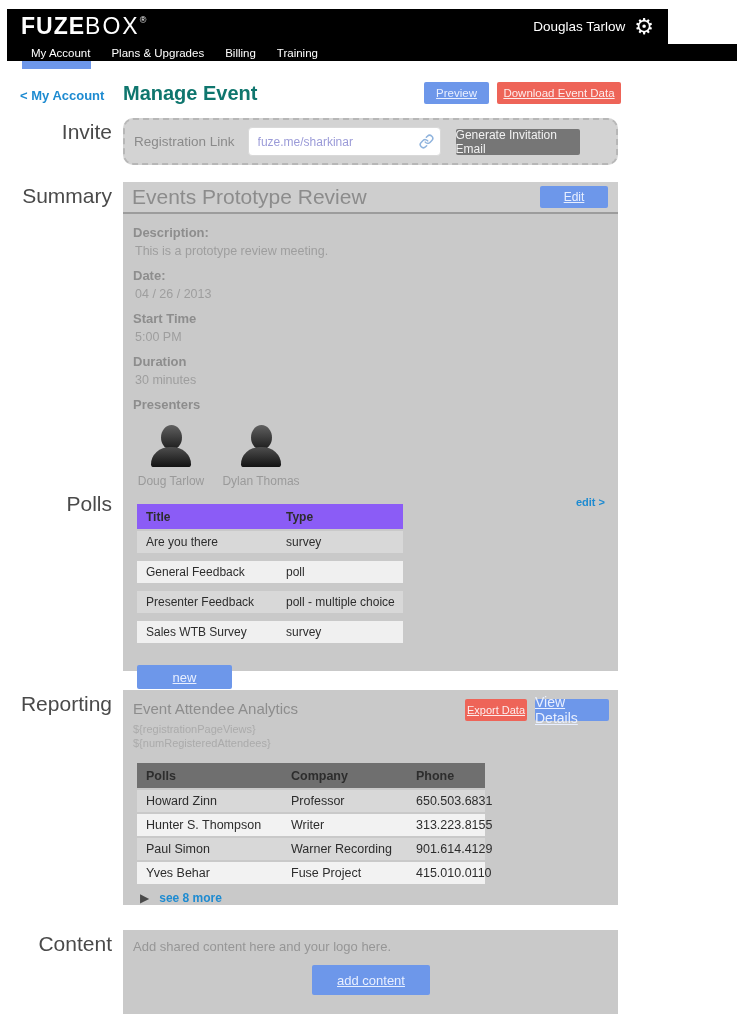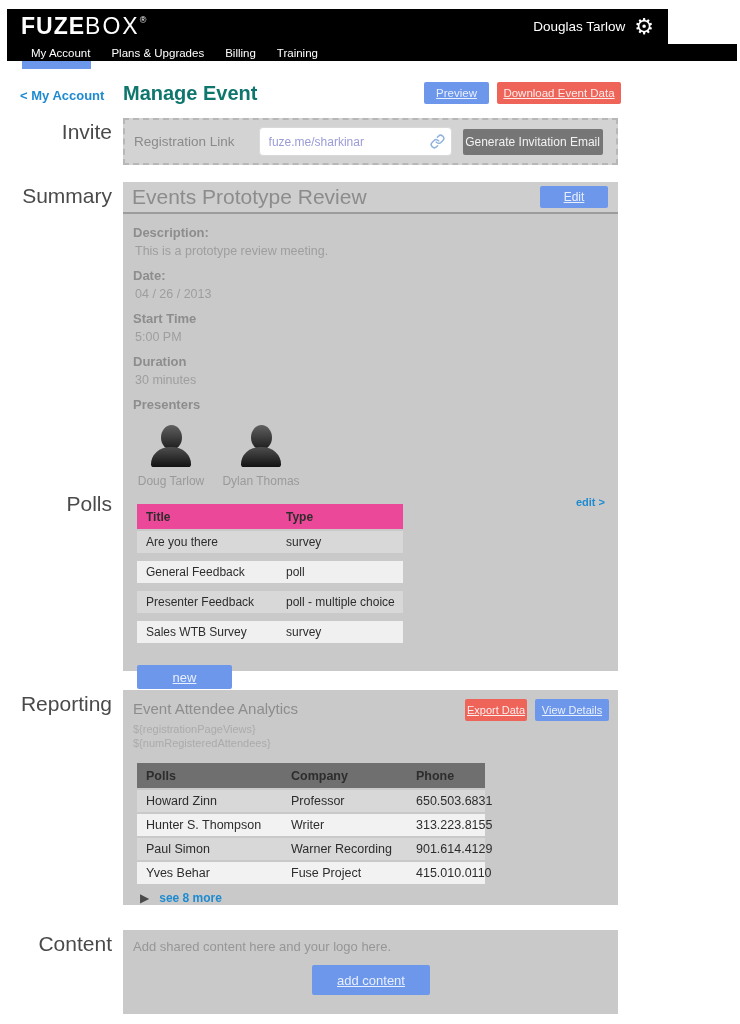--- a/index.html
+++ b/index.html
@@ -31,28 +31,28 @@
   .btn-preview  { position:absolute; left:424px; top:82px; width:65px;  height:22px; }
   .btn-download { position:absolute; left:497px; top:82px; width:124px; height:22px; }
 
   
   .section { position:absolute; left:0; width:740px; display:flex; }
   .section-label { width:112px; text-align:right; font-size:21px; color:#4a4a4a; padding-top:2px; }
   .panel { margin-left:11px; width:495px; background:#c9c9c9; position:relative; }
 
   
   .sec-invite { top:118px; }
-  .invite-panel { height:47px; background:#d3d3d3; border:2px dashed #b7b7b7; border-radius:0;
-                  display:flex; align-items:center; padding:4px 9px;gap:11px; }
+  .invite-panel { height:47px; background:#d3d3d3; border:2px dashed #b7b7b7; border-radius:10px;
+                  display:flex; align-items:center; padding:4px 9px; }
   .invite-label { color:#8a8a8a; font-size:13.5px; }
   .reg-input-wrap { position:relative; margin-left:13px; }
   .reg-input { width:193px; height:29px; border:1px solid #d9d9d9; border-radius:4px; background:#fff;
                font-family:inherit; font-size:12px; color:#9b9bd8; padding:0 26px 0 9px; outline:none; }
   .link-icon { position:absolute; right:7px; top:7px; width:15px; height:15px; }
-  .btn-generate { margin-left:0; width:140px; height:26px; background:#767676; color:#f2f2f2;
+  .btn-generate { margin-left:15px; width:124px; height:26px; background:#767676; color:#f2f2f2;
                   font-size:12px; border-radius:2px; display:flex; align-items:center; justify-content:center; }
 
   
   .sec-summary { top:182px; }
   .summary-panel { height:368px; }
   .summary-titlebar { height:32px; background:#cecece; border-bottom:2px solid #9c9c9c;
                       display:flex; align-items:center; padding-left:9px; }
   .summary-title { color:#8c8c8c; font-size:21px; }
   .btn-edit { margin-left:auto; margin-right:10px; width:68px; height:22px; font-size:12px; }
   .summary-body { padding:1px 0 0 10px; }
@@ -67,37 +67,37 @@
                   border-radius:20px 20px 3px 3px / 18px 18px 3px 3px;
                   background:linear-gradient(#4e4e4e,#121212); }
   .presenter-name { font-size:12px; color:#9a9a9a; margin-top:3px; white-space:nowrap; }
   .presenter-link { font-size:11px; font-weight:bold; color:#1e8bd1; margin-top:1px; }
 
   
   .sec-polls { top:490px; }
   .polls-panel { height:181px; }
   .edit-link { position:absolute; top:6px; right:13px; font-size:11px; font-weight:bold; color:#1e8bd1; }
   .ptable { margin:14px 0 0 14px; width:266px; }
-  .ptable-head { display:flex; height:25px; align-items:center; background:#ec4899; margin-bottom:2px; }
+  .ptable-head { display:flex; height:25px; align-items:center; background:#8b5cf6; margin-bottom:2px; }
   .ptable-head .cell { color:#fff; font-weight:bold; font-size:12px; }
   .ptable-row { display:flex; height:22px; align-items:center; margin-bottom:8px; }
   .ptable-row.odd  { background:#d8d8d8; }
   .ptable-row.even { background:#f0f0f0; }
   .ptable .cell { padding-left:9px; font-size:12px; color:#2d2d2d; }
   .col-title { width:140px; } .col-type { width:126px; }
   .btn-new { margin:22px 0 0 14px; width:95px; height:24px; font-size:13px; }
 
   
   .sec-reporting { top:690px; }
   .reporting-panel { height:215px; }
   .analytics-title { padding:10px 0 0 10px; font-size:15px; color:#8d8d8d; }
   .analytics-var { padding-left:10px; font-size:11px; color:#ababab; line-height:14px; }
   .analytics-var.first { margin-top:5px; }
   .btn-export { position:absolute; top:9px; right:91px; width:62px; height:22px; font-size:11px; }
-  .btn-view   { position:absolute; top:9px; right:9px;  width:74px; height:22px; font-size:11px; }
+  .btn-view   { position:absolute; top:9px; right:9px;  width:74px; height:22px; font-size:14px; }
   .rtable { margin:13px 0 0 14px; width:348px; }
   .rtable-head { display:flex; height:25px; align-items:center; background:#6f6f6f; margin-bottom:2px; }
   .rtable-head .cell { color:#fff; font-weight:bold; font-size:12.5px; }
   .rtable-row { display:flex; height:22px; align-items:center; margin-bottom:2px; }
   .rtable-row.odd  { background:#d8d8d8; }
   .rtable-row.even { background:#f2f2f2; }
   .rtable .cell { padding-left:9px; font-size:12.5px; color:#2d2d2d; }
   .col-name { width:145px; } .col-company { width:125px; } .col-phone { width:78px; }
   .see-more { display:flex; align-items:center; margin:7px 0 0 17px; gap:10px; }
   .see-more .tri { color:#4a4a4a; font-size:12px; }

